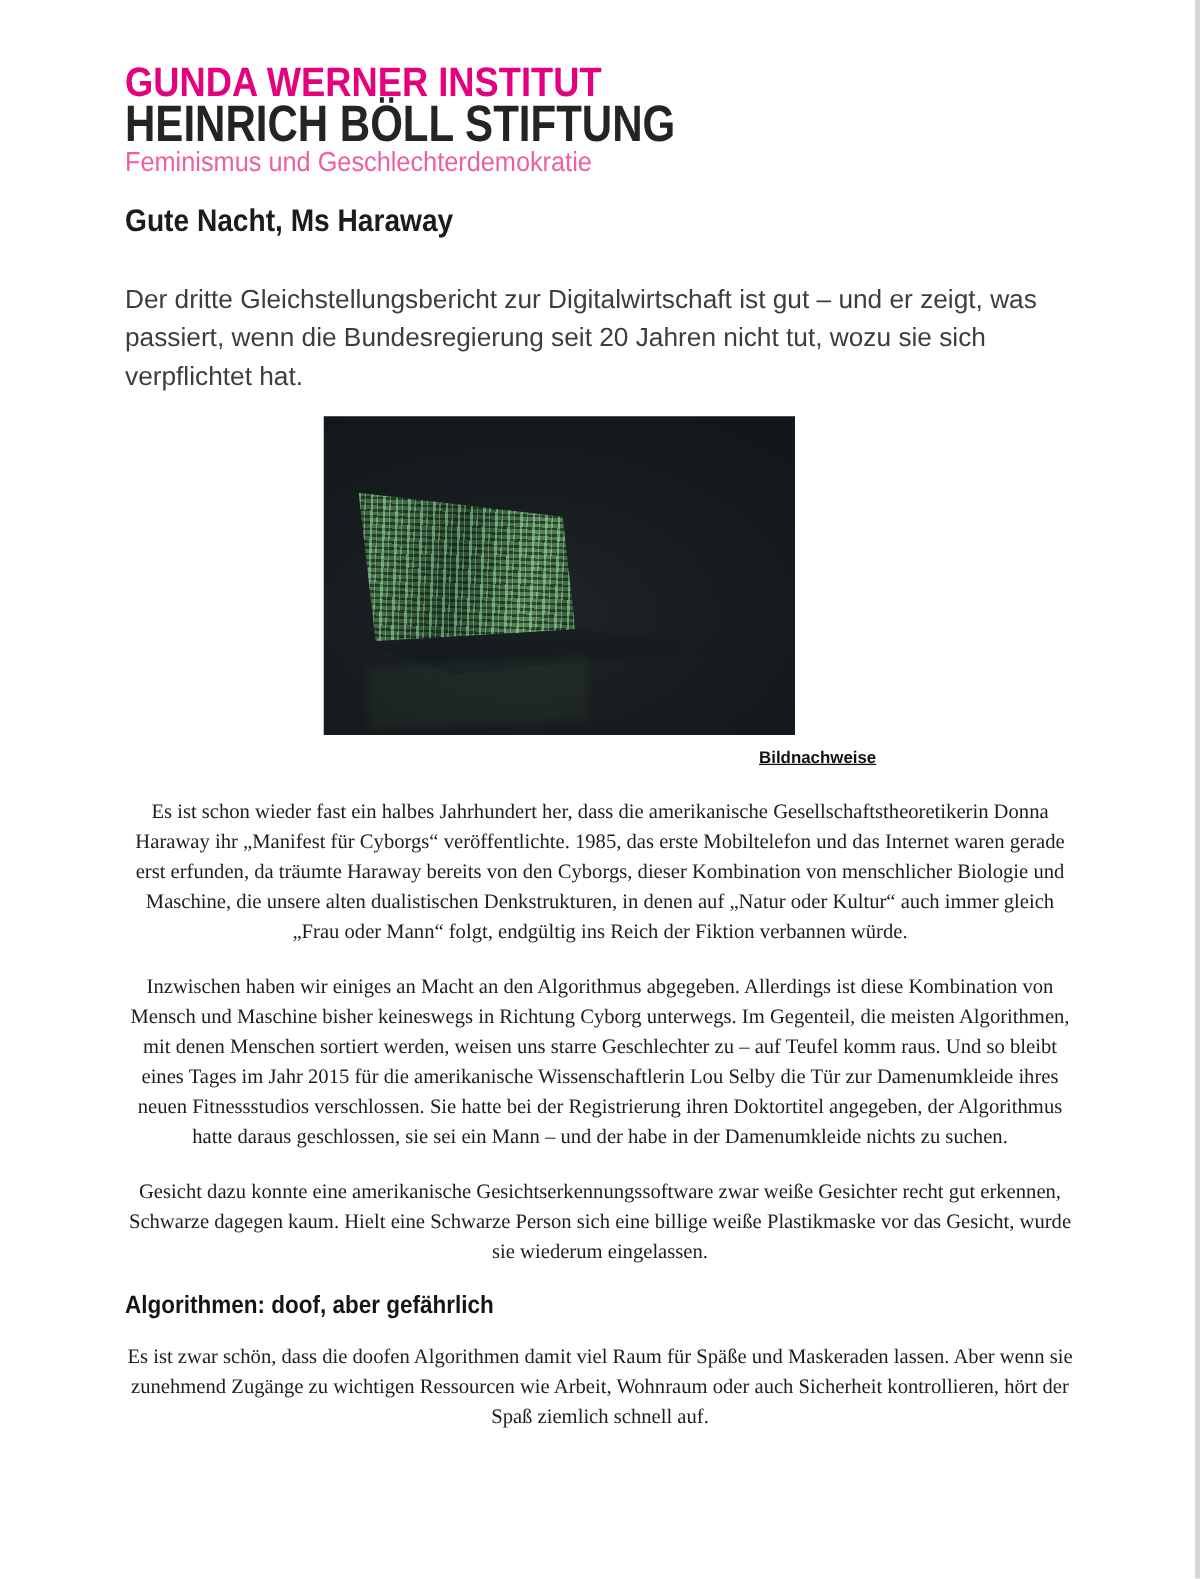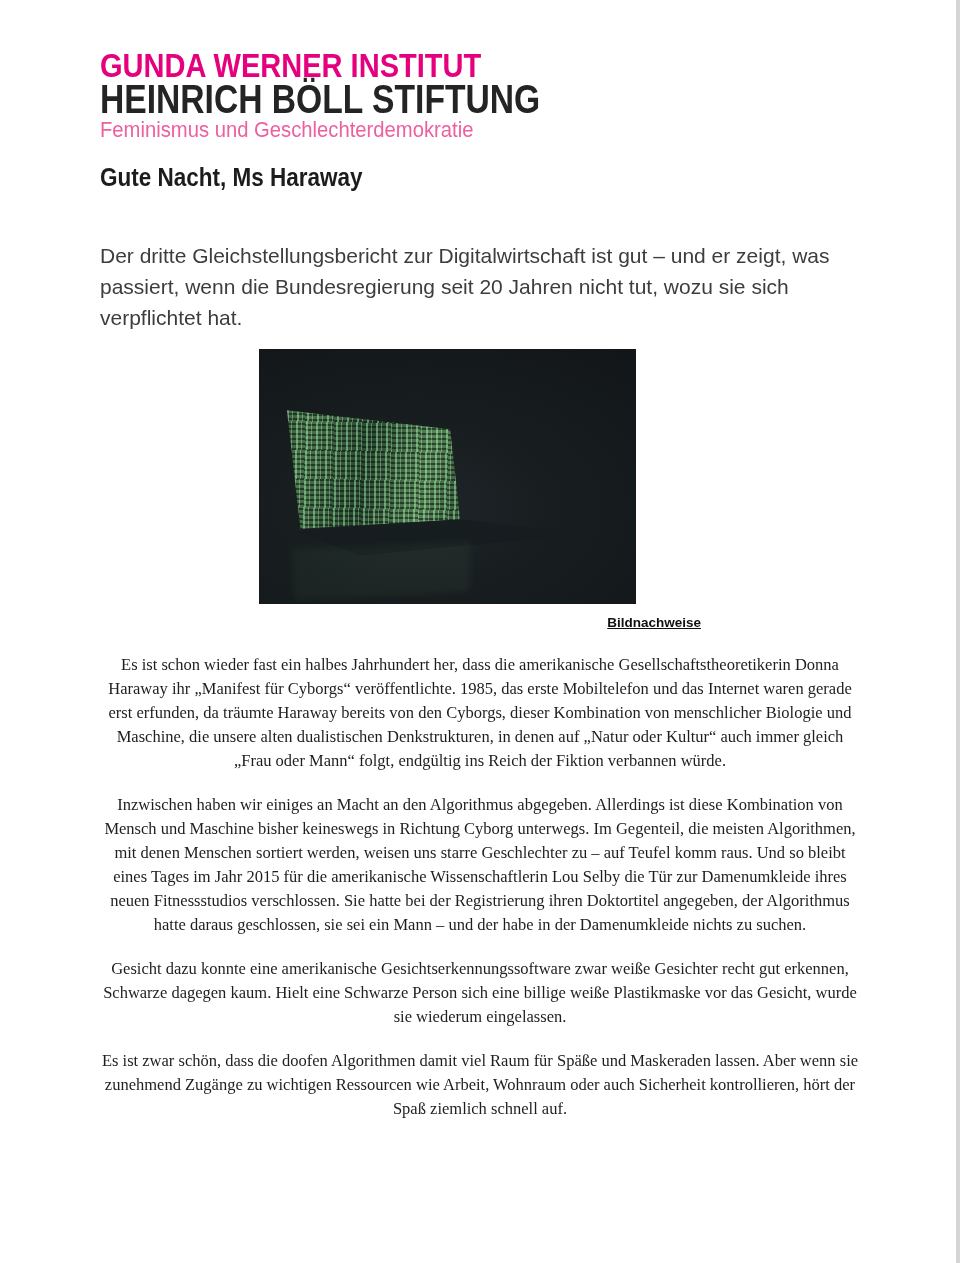--- a/index.html
+++ b/index.html
@@ -20,21 +20,21 @@
   .brand-line1 { font-size:41px; line-height:36px; font-weight:700; color:#242424; letter-spacing:0; }
   .brand-line1 > span { transform:scaleX(0.82); }
   .brand-line2 { font-size:33px; line-height:30px; font-weight:700; margin-top:6px; }
   .brand-line2 > span { transform:scaleX(0.88); }
   .brand-line3 { font-size:22px; line-height:21px; font-weight:400; margin-top:2px; }
   .brand-line3 > span { transform:scaleX(0.92); }
 
   
   .article-title { margin-top:23px; font-size:25px; line-height:28px; font-weight:700; color:#1c1c1c; white-space:nowrap; }
   .article-title > span { display:inline-block; transform:scaleX(0.9); transform-origin:left center; }
-  .article-lead { margin-top:49px; font-size:21px; line-height:31px; font-weight:400; color:#3d3d3d; max-width:745px; }
+  .article-lead { margin-top:33px; font-size:21px; line-height:31px; font-weight:400; color:#3d3d3d; max-width:745px; }
 
   
   .figure-wrap { width:442px; margin:16px auto 0 auto; }
   .photo {
     position:relative; width:377px; height:255px; overflow:hidden;
     background:
       radial-gradient(90% 80% at 42% 62%, #1e2528 0%, #161b1d 55%, #121618 100%);
   }
   .photo .screen {
     position:absolute; inset:0;
@@ -118,19 +118,22 @@
     <figcaption class="figure-caption">
       <a href="#">Bildnachweise</a>
     </figcaption>
   </figure>
 
   <div class="article-body">
     <p lang="de"><span>Es ist schon wieder fast ein halbes Jahrhundert her, dass die amerikanische Gesellschaftstheoretikerin Donna Haraway ihr „Manifest für Cyborgs“ veröffentlichte. 1985, das erste Mobiltelefon und das Internet waren gerade erst erfunden, da träumte Haraway bereits von den Cyborgs, dieser Kombination von menschlicher Biologie und Maschine, die unsere alten dualistischen Denkstrukturen, in denen auf „Natur oder Kultur“ auch immer gleich „Frau oder Mann“ folgt, endgültig ins Reich der Fiktion verbannen würde.</span></p>
     <p lang="de"><span>Inzwischen haben wir einiges an Macht an den Algorithmus abgegeben. Allerdings ist diese Kombination von Mensch und Maschine bisher keineswegs in Richtung Cyborg unterwegs. Im Gegenteil, die meisten Algorithmen, mit denen Menschen sortiert werden, weisen uns starre Geschlechter zu – auf Teufel komm raus. Und so bleibt eines Tages im Jahr 2015 für die amerikanische Wissenschaftlerin Lou Selby die Tür zur Damenumkleide ihres neuen Fitnessstudios verschlossen. Sie hatte bei der Registrierung ihren Doktortitel angegeben, der Algorithmus hatte daraus geschlossen, sie sei ein Mann – und der habe in der Damenumkleide nichts zu suchen.</span></p>
     <p lang="de"><span>Gesicht dazu konnte eine amerikanische Gesichtserkennungssoftware zwar </span><span class="em">weiße</span><span> Gesichter recht gut erkennen, Schwarze dagegen kaum. Hielt eine Schwarze Person sich eine billige </span><span class="em">weiße</span><span> Plastikmaske vor das Gesicht, wurde sie wiederum eingelassen.</span></p>
 
+    <h2 class="article-subheading">
+      <span>Algorithmen: doof, aber gefährlich</span>
+    </h2>
 
     <p lang="de"><span>Es ist zwar schön, dass die doofen Algorithmen damit viel Raum für Späße und Maskeraden lassen. Aber wenn sie zunehmend Zugänge zu wichtigen Ressourcen wie Arbeit, Wohnraum oder auch Sicherheit kontrollieren, hört der Spaß ziemlich schnell auf.</span></p>
   </div>
 
 </div>
 
 <div class="page-edge"></div>
 
 </body></html>

